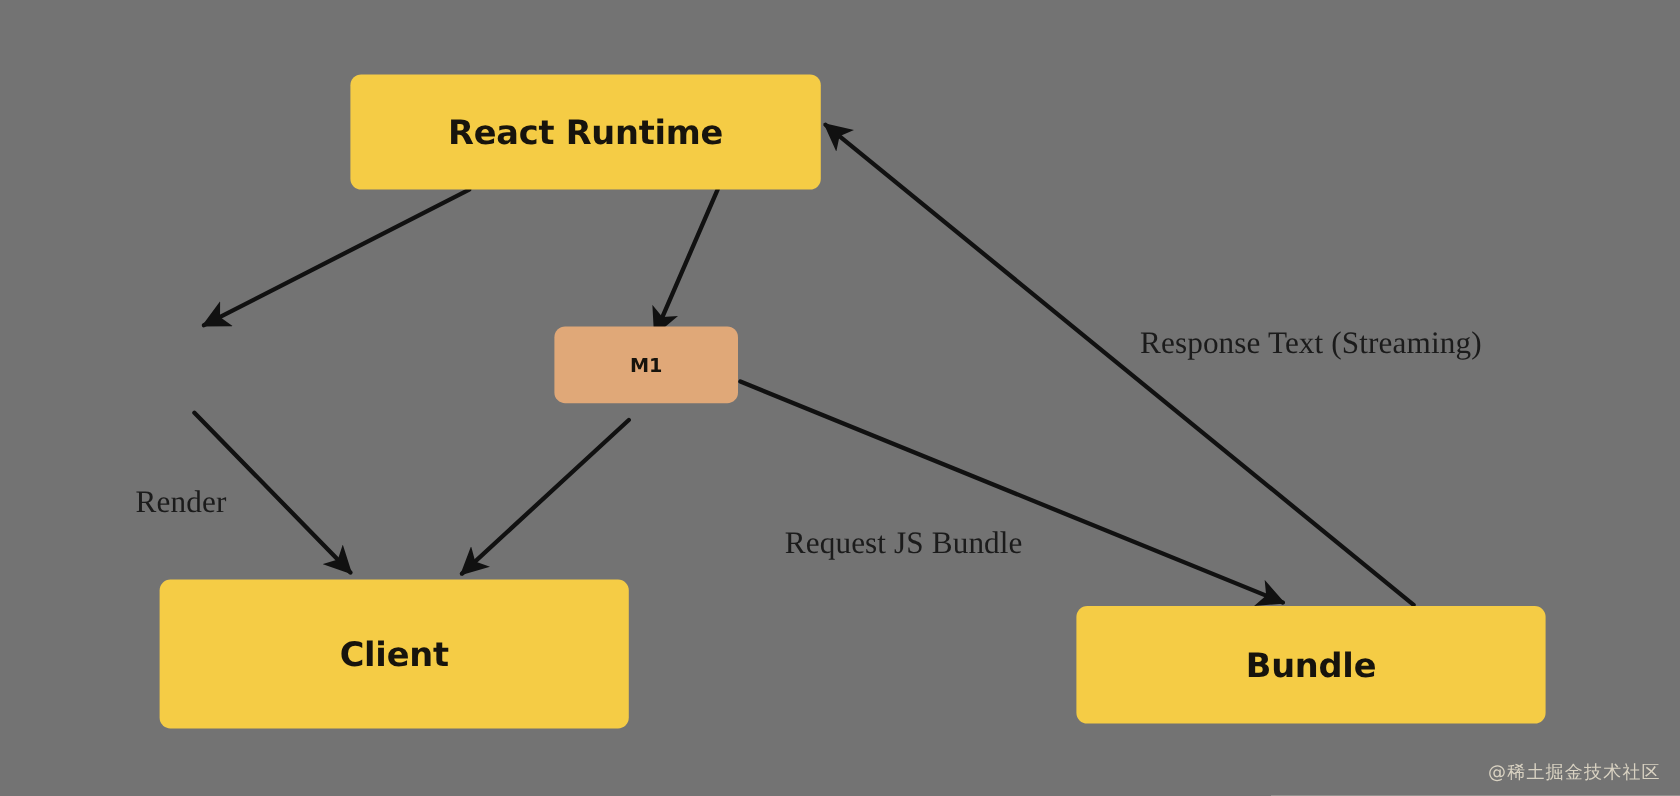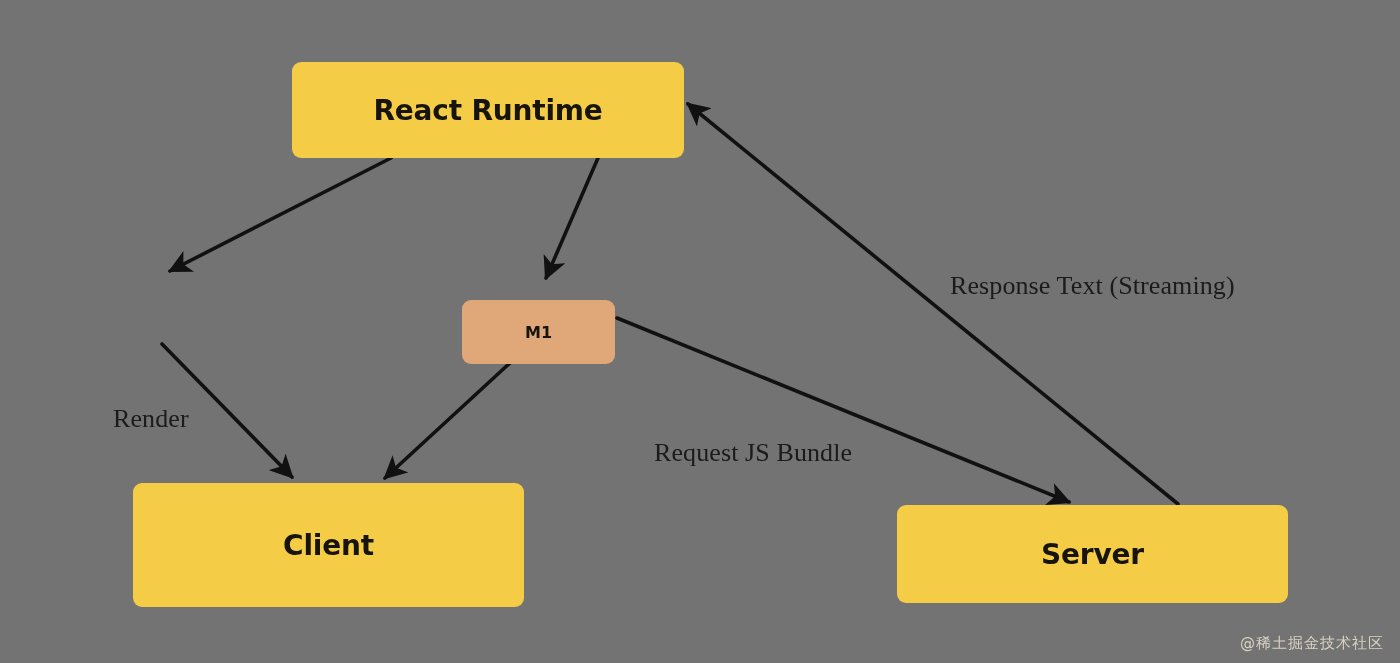--- a/index.html
+++ b/index.html
@@ -93,30 +93,30 @@
     <line x1="617" y1="318" x2="1069" y2="502" stroke="#111111" stroke-width="3.6" stroke-linecap="round" marker-end="url(#arrowhead)"></line>
 
     <line x1="1178" y1="504" x2="688" y2="104" stroke="#111111" stroke-width="3.6" stroke-linecap="round" marker-end="url(#arrowhead)"></line>
   </svg>
 
   <div class="node node-primary" style="left:292px; top:62px; width:392px; height:96px;">
     <span>React Runtime</span>
   </div>
 
 
-  <div class="node node-secondary" style="left:462px; top:300px; width:153px; height:64px;">
+  <div class="node node-secondary" style="left:462px; top:272px; width:153px; height:64px;">
     <span>M1</span>
   </div>
 
   <div class="node node-primary" style="left:133px; top:483px; width:391px; height:124px;justify-content:center;">
     <span>Client</span>
   </div>
 
   <div class="node node-primary" style="left:897px; top:505px; width:391px; height:98px;">
-    <span>Server</span>
+    <span>Bundle</span>
   </div>
 
   <div class="edge-label" style="left:113px; top:404px;">Render</div>
 
   <div class="edge-label" style="left:654px; top:438px;">Request JS Bundle</div>
 
   <div class="edge-label" style="left:950px; top:271px;">Response Text (Streaming)</div>
 
   <div class="watermark">@稀土掘金技术社区</div>
 

